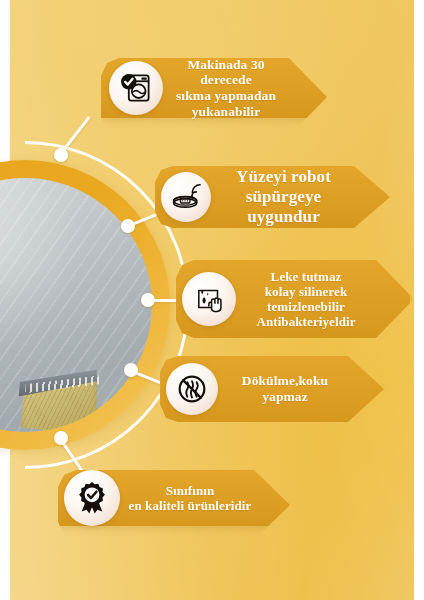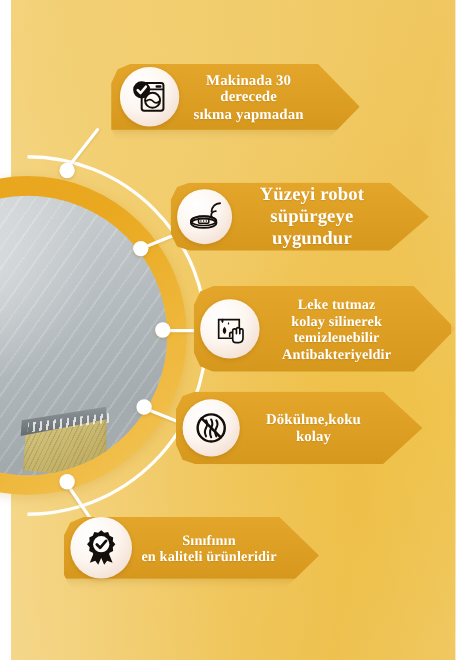--- a/index.html
+++ b/index.html
@@ -194,20 +194,21 @@
           <circle cx="23" cy="23.5" r="7.6" fill="none" stroke="#140f0b" stroke-width="2"></circle>
           <path d="M16.5 24.5 q4 -3.2 7 0 q3 3.2 6.6 0" fill="none" stroke="#140f0b" stroke-width="1.8"></path>
           <circle cx="12" cy="13" r="8.6" fill="#140f0b"></circle>
           <path d="M8 13.2 l2.9 3 L16.2 9.8" fill="none" stroke="#ffffff" stroke-width="2.6" stroke-linecap="round" stroke-linejoin="round"></path>
         </svg>
       </div>
       <div class="badge-text">
         <div>Makinada 30</div>
         <div>derecede</div>
         <div>sıkma yapmadan</div>
+        <div>yukanabilir</div>
       </div>
     </div>
   </div>
 
   <div class="badge" id="badge-2">
     <div class="badge-inner">
       <div class="icon-circle">
         <svg viewBox="0 0 40 40" width="34" height="34" aria-hidden="true">
           <ellipse cx="19" cy="27" rx="13.5" ry="5" fill="none" stroke="#140f0b" stroke-width="2"></ellipse>
           <path d="M5.5 27 v-2.5 a13.5 5 0 0 1 27 0 V27" fill="none" stroke="#140f0b" stroke-width="2"></path>
@@ -254,21 +255,21 @@
         <svg viewBox="0 0 40 40" width="34" height="34" aria-hidden="true">
           <circle cx="20" cy="20" r="14.5" fill="none" stroke="#140f0b" stroke-width="2.6"></circle>
           <path d="M14.5 29 q-2.5 -5 0 -9 q2.5 -4 0 -8" fill="none" stroke="#140f0b" stroke-width="2.2" stroke-linecap="round"></path>
           <path d="M20 30 q-2.5 -5.5 0 -10 q2.5 -4.5 0 -9" fill="none" stroke="#140f0b" stroke-width="2.2" stroke-linecap="round"></path>
           <path d="M25.5 29 q-2.5 -5 0 -9 q2.5 -4 0 -8" fill="none" stroke="#140f0b" stroke-width="2.2" stroke-linecap="round"></path>
           <line x1="9.8" y1="9.8" x2="30.2" y2="30.2" stroke="#140f0b" stroke-width="2.8" stroke-linecap="round"></line>
         </svg>
       </div>
       <div class="badge-text">
         <div>Dökülme,koku</div>
-        <div>kolay</div>
+        <div>yapmaz</div>
       </div>
     </div>
   </div>
 
   <div class="badge" id="badge-5">
     <div class="badge-inner">
       <div class="icon-circle">
         <svg viewBox="0 0 40 40" width="36" height="36" aria-hidden="true">
           <path d="M13 24 l-4.5 11 l5.5 -2 l3 4.2 l4.5 -10.5z" fill="#140f0b"></path>
           <path d="M27 24 l4.5 11 l-5.5 -2 l-3 4.2 l-4.5 -10.5z" fill="#140f0b"></path>

